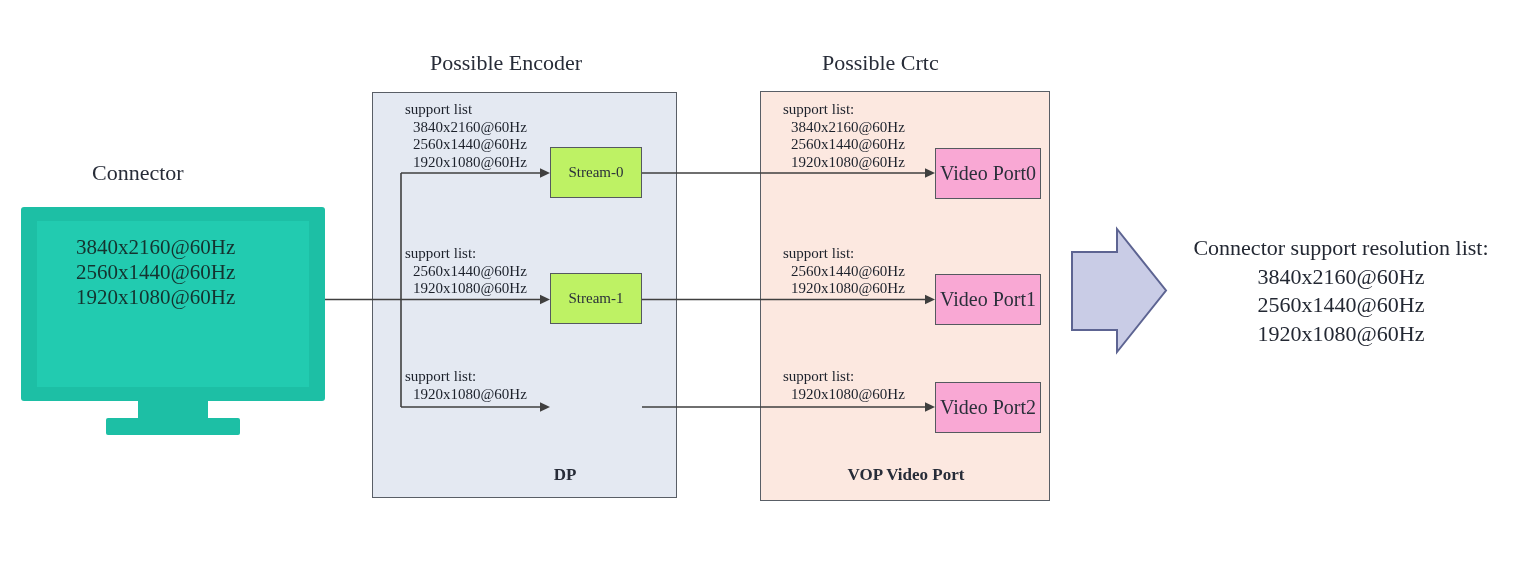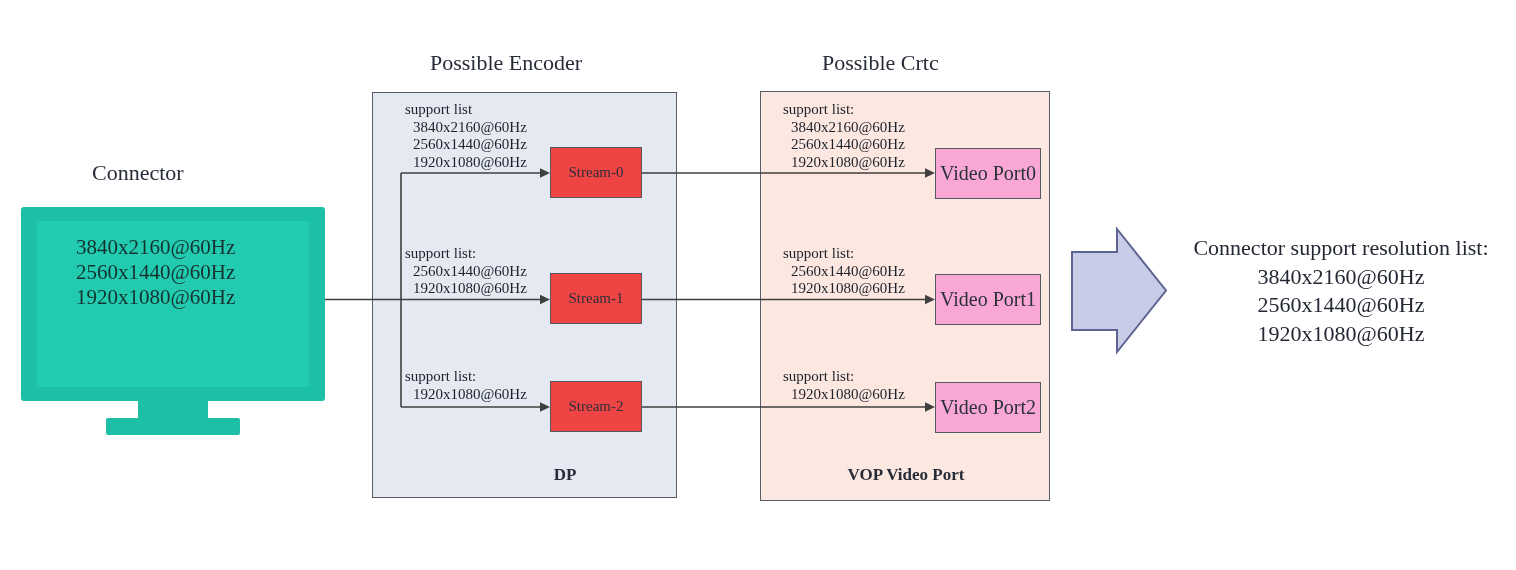--- a/index.html
+++ b/index.html
@@ -35,21 +35,21 @@
 
   
   .container{position:absolute;border:1.5px solid #595e66;box-sizing:border-box;}
   .encoder-box{left:372px;top:92px;width:305px;height:406px;background:#e4e9f2;}
   .crtc-box{left:760px;top:91px;width:290px;height:410px;background:#fce8e0;}
 
   
   .node{position:absolute;width:92px;height:51px;box-sizing:border-box;
     border:1.5px solid #55595f;display:flex;align-items:center;justify-content:center;
     font-size:15px;color:#2a2f3a;}
-  .stream{left:550px;background:#ef4444;}
+  .stream{left:550px;background:#bef264;}
   .vport{left:935px;width:106px;background:#f9a8d4;font-size:20px;}
 
   
   .slist{position:absolute;font-size:15px;line-height:17.5px;color:#1c212b;white-space:nowrap;}
   .slist .res{padding-left:8px;}
 
   
   .group-footer{position:absolute;top:465px;height:20px;line-height:20px;
     font-size:17px;font-weight:600;text-align:center;color:#272c38;}
 
@@ -116,23 +116,20 @@
     <div>support list:</div>
     <div class="res">1920x1080@60Hz</div>
   </div>
 
   <div class="node stream" style="top:147px;">
     <span>Stream-0</span>
   </div>
   <div class="node stream" style="top:273px;">
     <span>Stream-1</span>
   </div>
-  <div class="node stream" style="top:381px;">
-    <span>Stream-2</span>
-  </div>
 
   <div class="group-footer" style="left:505px;width:120px;">DP</div>
 
   <div class="section-title" style="left:822px;width:200px;">Possible Crtc</div>
 
   <div class="slist" style="left:783px;top:101px;">
     <div>support list:</div>
     <div class="res">3840x2160@60Hz</div>
     <div class="res">2560x1440@60Hz</div>
     <div class="res">1920x1080@60Hz</div>

